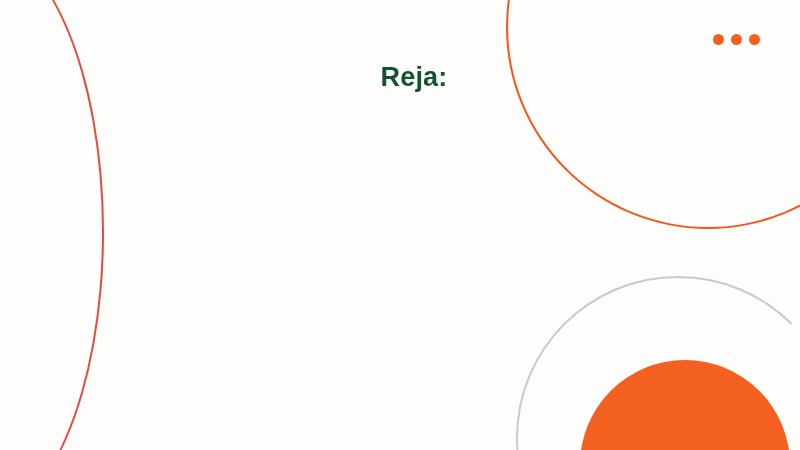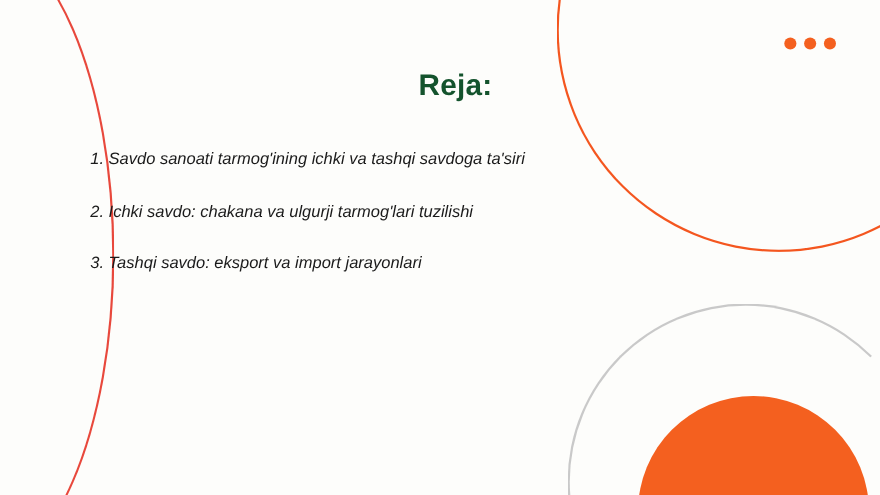--- a/index.html
+++ b/index.html
@@ -122,19 +122,14 @@
   <div class="deco circle-solid"></div>
 
   <div class="deco dots">
     <span></span>
     <span></span>
     <span></span>
   </div>
 
   <div class="title">Reja:</div>
 
-  <div class="list">
-    <div class="list-item">1. Savdo sanoati tarmog'ining ichki va tashqi savdoga ta'siri</div>
-    <div class="list-item">2. Ichki savdo: chakana va ulgurji tarmog'lari tuzilishi</div>
-    <div class="list-item">3. Tashqi savdo: eksport va import jarayonlari</div>
-  </div>
 
 </div>
 
 </body></html>

